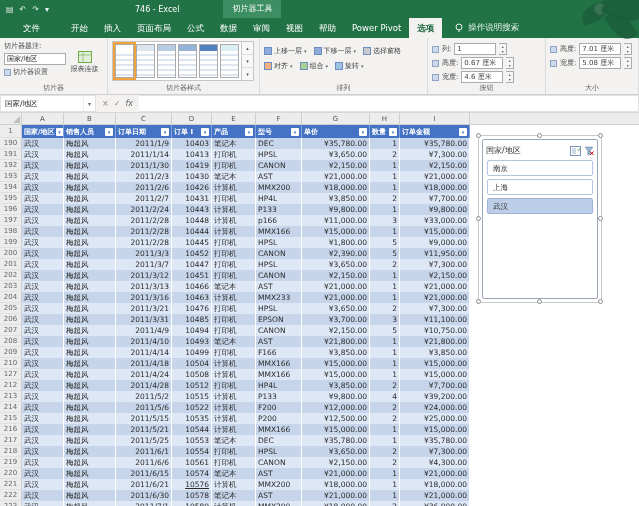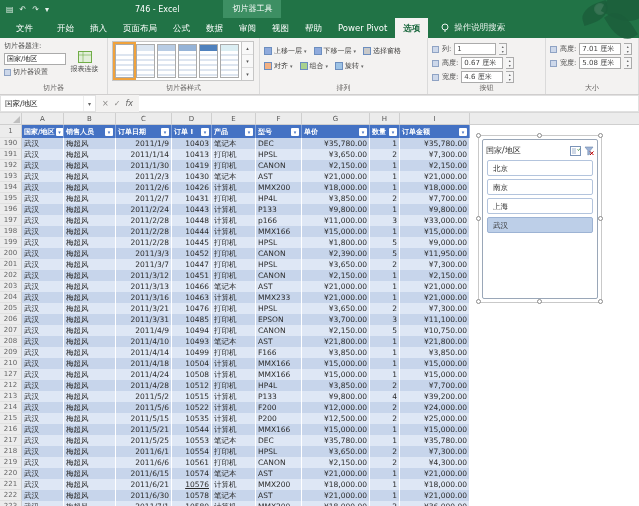--- a/index.html
+++ b/index.html
@@ -13,21 +13,21 @@
   .ctxgroup{margin-left:44px;background:#3d8f63;height:18px;line-height:18px;padding:0 9px;font-size:8px;white-space:nowrap}
   .avatar{position:absolute;right:33px;top:3px;width:12px;height:12px;border-radius:50%;background:#dfe7e2;border:1px solid #b8cdbf}
   .decor{position:absolute;top:0;right:0;width:96px;height:40px;pointer-events:none;z-index:6;overflow:hidden}
   .leaf{position:absolute;background:#1b5e3b;opacity:.85;border-radius:70% 0 70% 0}
   .leaf1{right:-6px;top:-6px;width:40px;height:28px;transform:rotate(28deg)}
   .leaf2{right:30px;top:4px;width:28px;height:18px;transform:rotate(-18deg)}
   .leaf3{right:2px;top:16px;width:32px;height:20px;transform:rotate(58deg)}
   
   .tabstrip{height:20px;background:#217346;display:flex;align-items:stretch;color:#fff;font-size:8.5px}
   .tab{padding:0 8px;line-height:20px;white-space:nowrap}
-  .tab.file{padding:0 16px}
+  .tab.file{padding:0 23px}
   .tab.active{background:#f3f2f1;color:#1d6a40;font-weight:bold}
   .tellme{display:flex;align-items:center;gap:4px;margin-left:12px;font-size:8.5px;color:#e8f2ec;white-space:nowrap}
   
   .ribbon{height:57px;background:#f3f2f1;border-bottom:1px solid #d0cece;display:flex}
   .rgroup{position:relative;height:100%;border-right:1px solid #dadada;padding:3px 4px 11px}
   .gcap{position:absolute;bottom:1px;left:0;right:0;text-align:center;font-size:7px;color:#605e5c;white-space:nowrap}
   .g-slicer{width:108px;display:flex}
   .sg-left{width:62px;display:flex;flex-direction:column;gap:2px}
   .sg-label{font-size:7px;color:#444;white-space:nowrap}
   .sg-input{height:12px;background:#fff;border:1px solid #ababab;font-size:7px;line-height:10px;padding:0 2px;color:#222;white-space:nowrap;overflow:hidden}
@@ -782,21 +782,20 @@
             </svg>
           </span>
           <span>
             <svg width="10" height="10">
               <path d="M1 1h8L6.2 4.5V8L3.8 9V4.5Z" fill="#9db3d6" stroke="#6d87ab" stroke-width="0.6"></path>
               <path d="M6 5.5l3.5 3.5M9.5 5.5L6 9" stroke="#c00000" stroke-width="1"></path>
             </svg>
           </span>
         </div>
         <div>
-            <div class="slicer-item">北京</div>
             <div class="slicer-item">南京</div>
             <div class="slicer-item">上海</div>
             <div class="slicer-item selected">武汉</div>
           </div>
       </div>
     <div class="handle" style="top: -3px; left: -3px;"></div>
         <div class="handle" style="top: -3px; left: calc(50% - 3px);"></div>
         <div class="handle" style="top: -3px; left: calc(100% - 3px);"></div>
         <div class="handle" style="top: calc(50% - 3px); left: -3px;"></div>
         <div class="handle" style="top: calc(50% - 3px); left: calc(100% - 3px);"></div>

